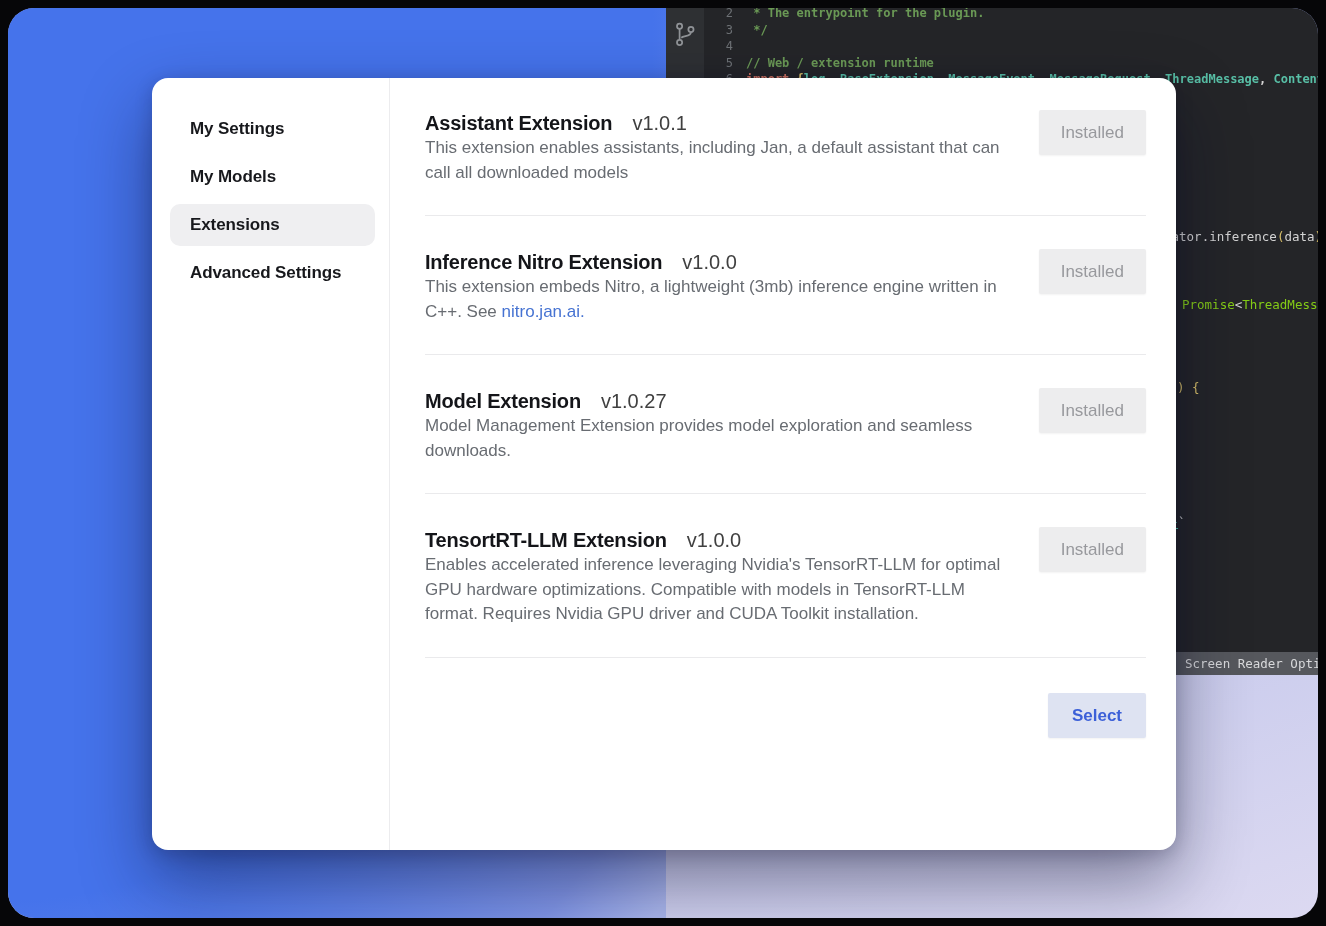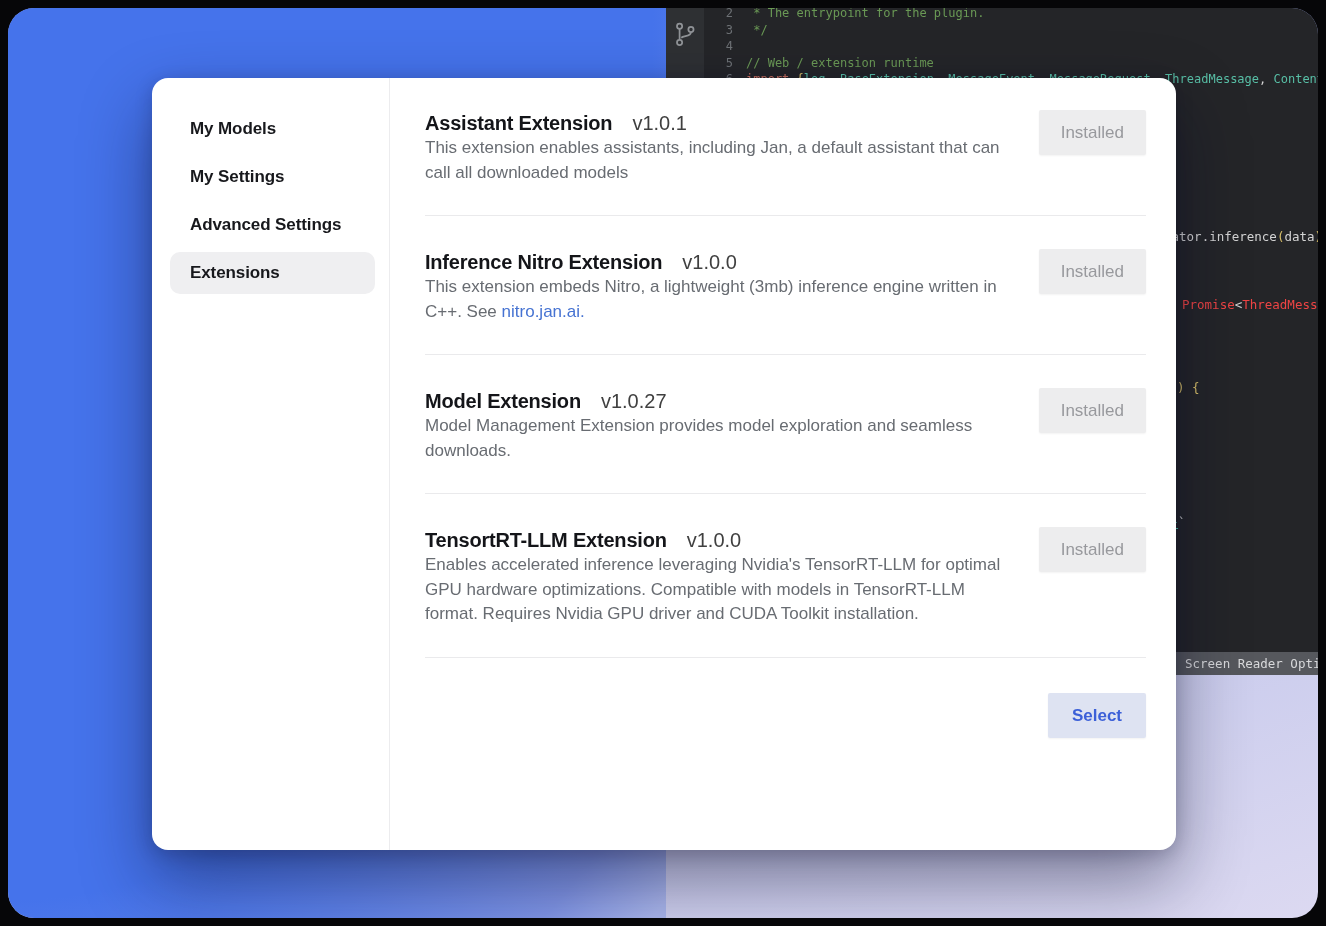--- a/index.html
+++ b/index.html
@@ -27,28 +27,28 @@
     font-size: 12px; color: #d4d4d4;
   }
   .activity-bar {
     position: absolute; left: 0; top: 0; width: 38px; height: 100%;
     background: #2e3033; display: flex; flex-direction: column; align-items: center;
     padding-top: 12px; gap: 22px;
   }
   .code-lines { position: absolute; left: 38px; top: -3px; right: 0; }
   .code-line { display: flex; height: 16.5px; line-height: 16.5px; white-space: pre; }
   .ln { width: 42px; text-align: right; padding-right: 13px; color: #6d7175; flex: none; }
-  .code { white-space: pre; }
+  .code { white-space: pre; font-weight: bold; }
   .c-comment { color: #6a9955; }
   .c-kw { color: #c9705f; }
   .c-id { color: #58bfa6; }
   .c-paren { color: #d9c069; }
   .c-str { color: #ce9178; }
   .c-fg { color: #d4d4d4; }
-  .c-type { color: #ef4444; }
+  .c-type { color: #84cc16; }
   .c-type-u { color: #4ec9b0; text-decoration: underline; }
   .frag { position: absolute; white-space: pre; font-size: 12.5px; }
   .statusbar { position: absolute; left: 0; top: 644px; width: 100%; height: 23px;
     background: #202124; }
   .status-left { position: absolute; left: 470px; top: 3px; color: #97989b; font-size: 12.5px; }
   .status-tab { position: absolute; left: 509px; top: 0; height: 23px; right: -10px;
     background: #56585d; color: #d8d9db; font-size: 12.5px; line-height: 23px;
     padding: 0 10px; white-space: nowrap; overflow: hidden; }
 
   
@@ -139,24 +139,24 @@
 
     <div class="statusbar">
       <span class="status-left">go</span>
       <span class="status-tab">Screen Reader Optimized</span>
     </div>
   </div>
 
   <div class="modal">
 
     <div class="side-nav">
+      <div class="nav-item">My Settings</div>
       <div class="nav-item">My Models</div>
-      <div class="nav-item">My Settings</div>
+      <div class="nav-item active">Extensions</div>
       <div class="nav-item">Advanced Settings</div>
-      <div class="nav-item active">Extensions</div>
     </div>
 
     <div class="main">
 
       <div class="entry first">
         <div class="entry-text">
           <div class="entry-title-row">
             <span class="ext-name">Assistant Extension</span>
             <span class="ext-version">v1.0.1</span>
           </div>

